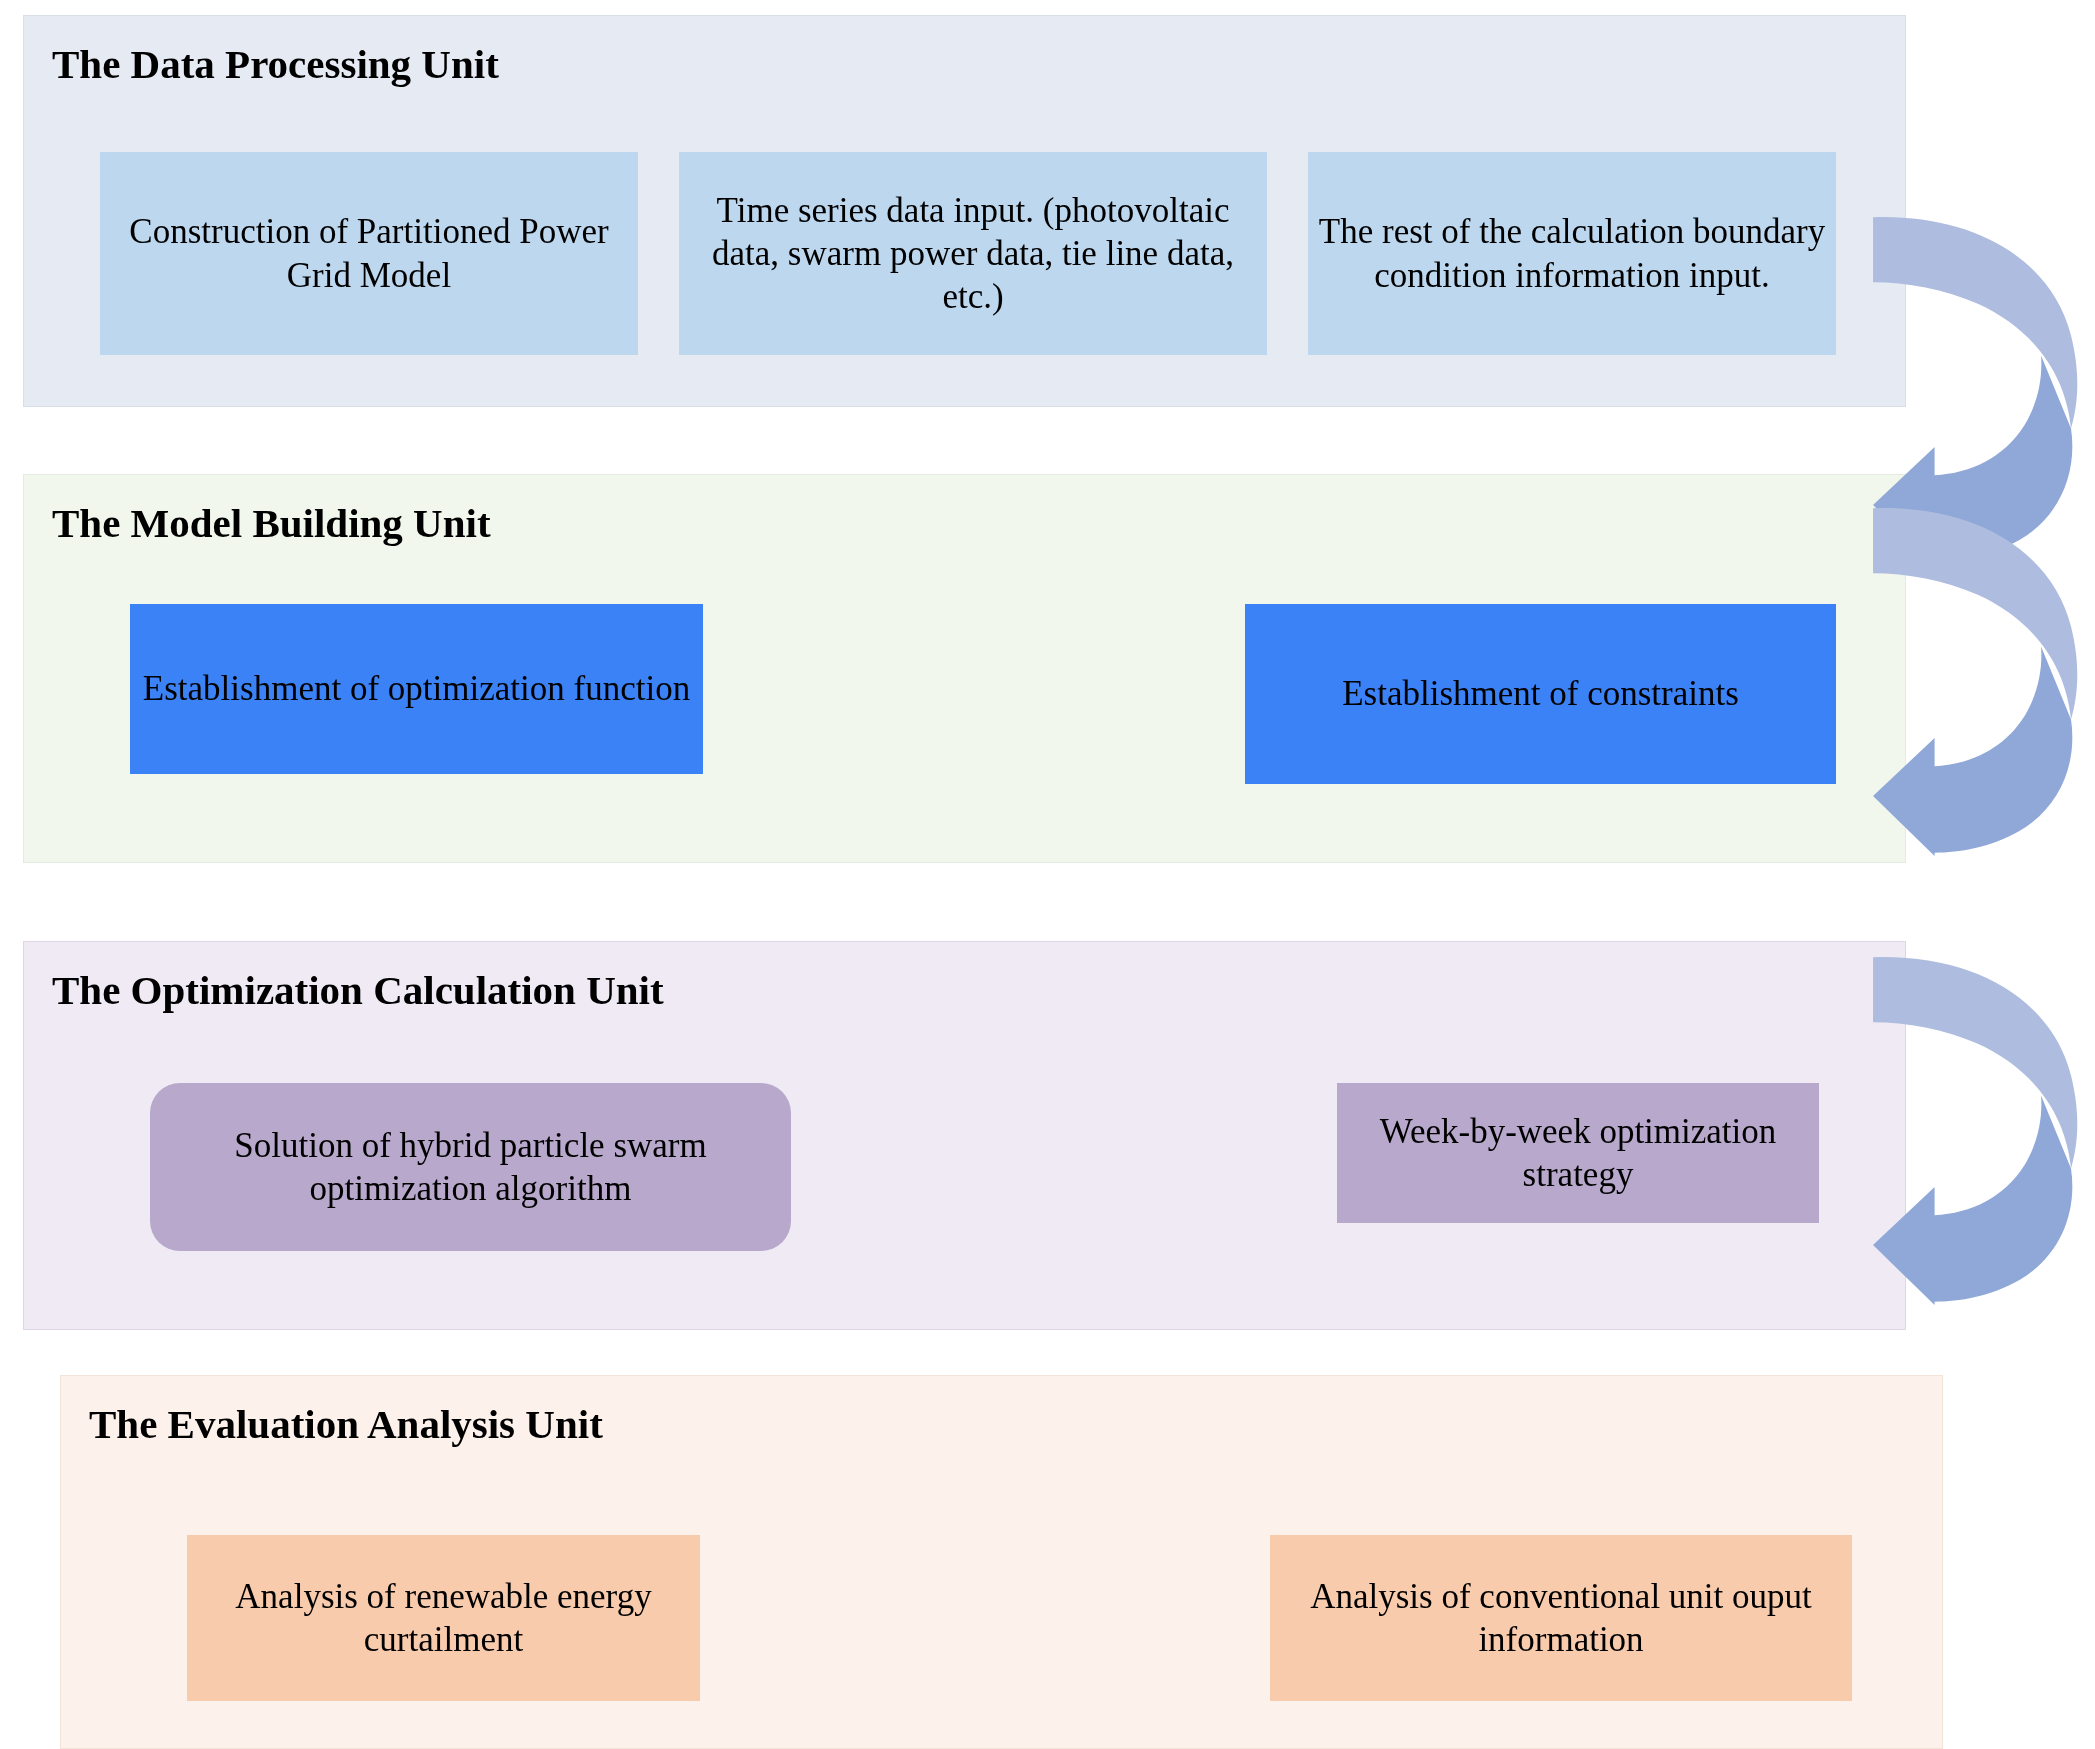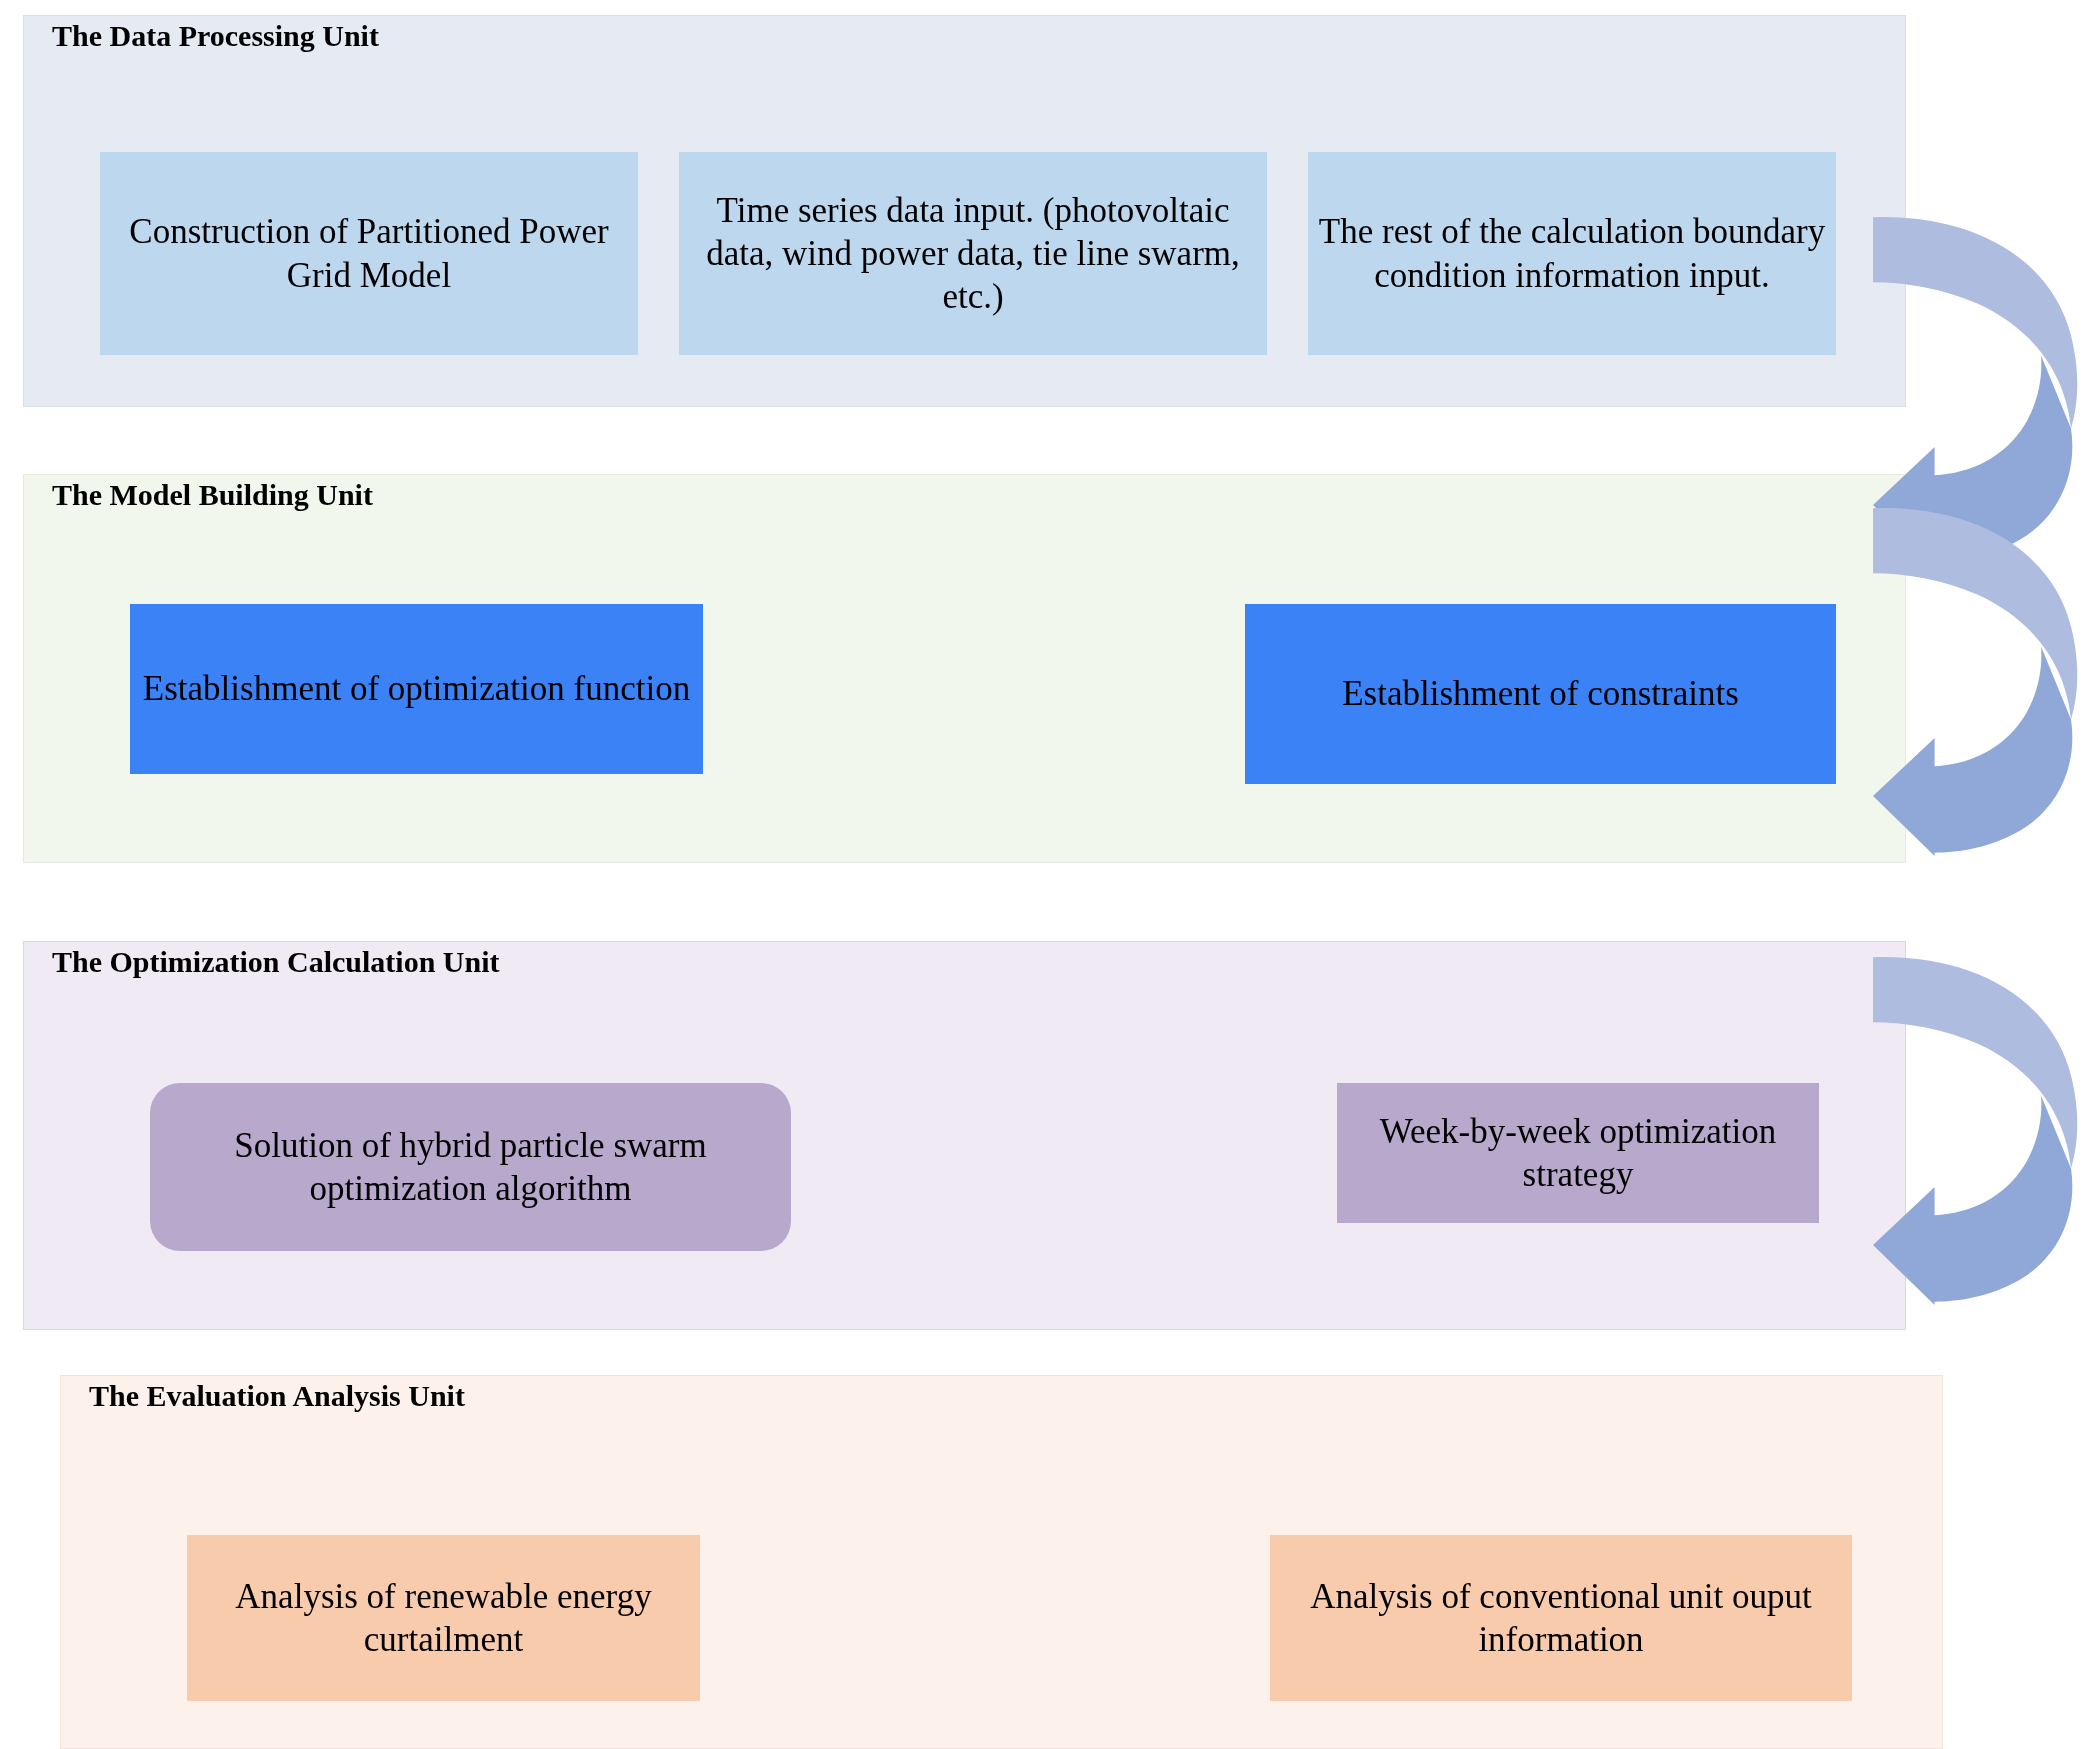--- a/index.html
+++ b/index.html
@@ -27,23 +27,23 @@
   .unit {
     position: absolute;
     left: 23px;
     width: 1883px;
     box-sizing: border-box;
     border: 1.7px solid rgba(0,0,0,0.10);
   }
   .unit-title {
     position: absolute;
     left: 28px;
-    top: 4px;
+    top: 26px;
     font-weight: bold;
-    font-size: 30px;
+    font-size: 41px;
     line-height: 1.08;
     color: #000000;
     white-space: nowrap;
     letter-spacing: 0px;
   }
 
   
   .item {
     position: absolute;
     box-sizing: border-box;
@@ -79,21 +79,21 @@
 </head>
 <body>
 
 <div class="stage">
 
   <div class="unit unit-1" style="top:15px; height:392px;">
     <div class="unit-title">The Data Processing Unit</div>
 
     <div class="item" style="left:76px; top:136px; width:538px; height:203px;">Construction of Partitioned Power Grid Model</div>
 
-    <div class="item" style="left:655px; top:136px; width:588px; height:203px;">Time series data input. (photovoltaic data, wind power data, tie line swarm, etc.)</div>
+    <div class="item" style="left:655px; top:136px; width:588px; height:203px;">Time series data input. (photovoltaic data, swarm power data, tie line data, etc.)</div>
 
     <div class="item" style="left:1284px; top:136px; width:528px; height:203px;">The rest of the calculation boundary condition information input.</div>
   </div>
 
   <div class="unit unit-2" style="top:474px; height:389px;padding-left:32px;">
     <div class="unit-title">The Model Building Unit</div>
 
     <div class="item" style="left:106px; top:129px; width:573px; height:170px;">Establishment of optimization function</div>
 
     <div class="item" style="left:1221px; top:129px; width:591px; height:180px;">Establishment of constraints</div>

